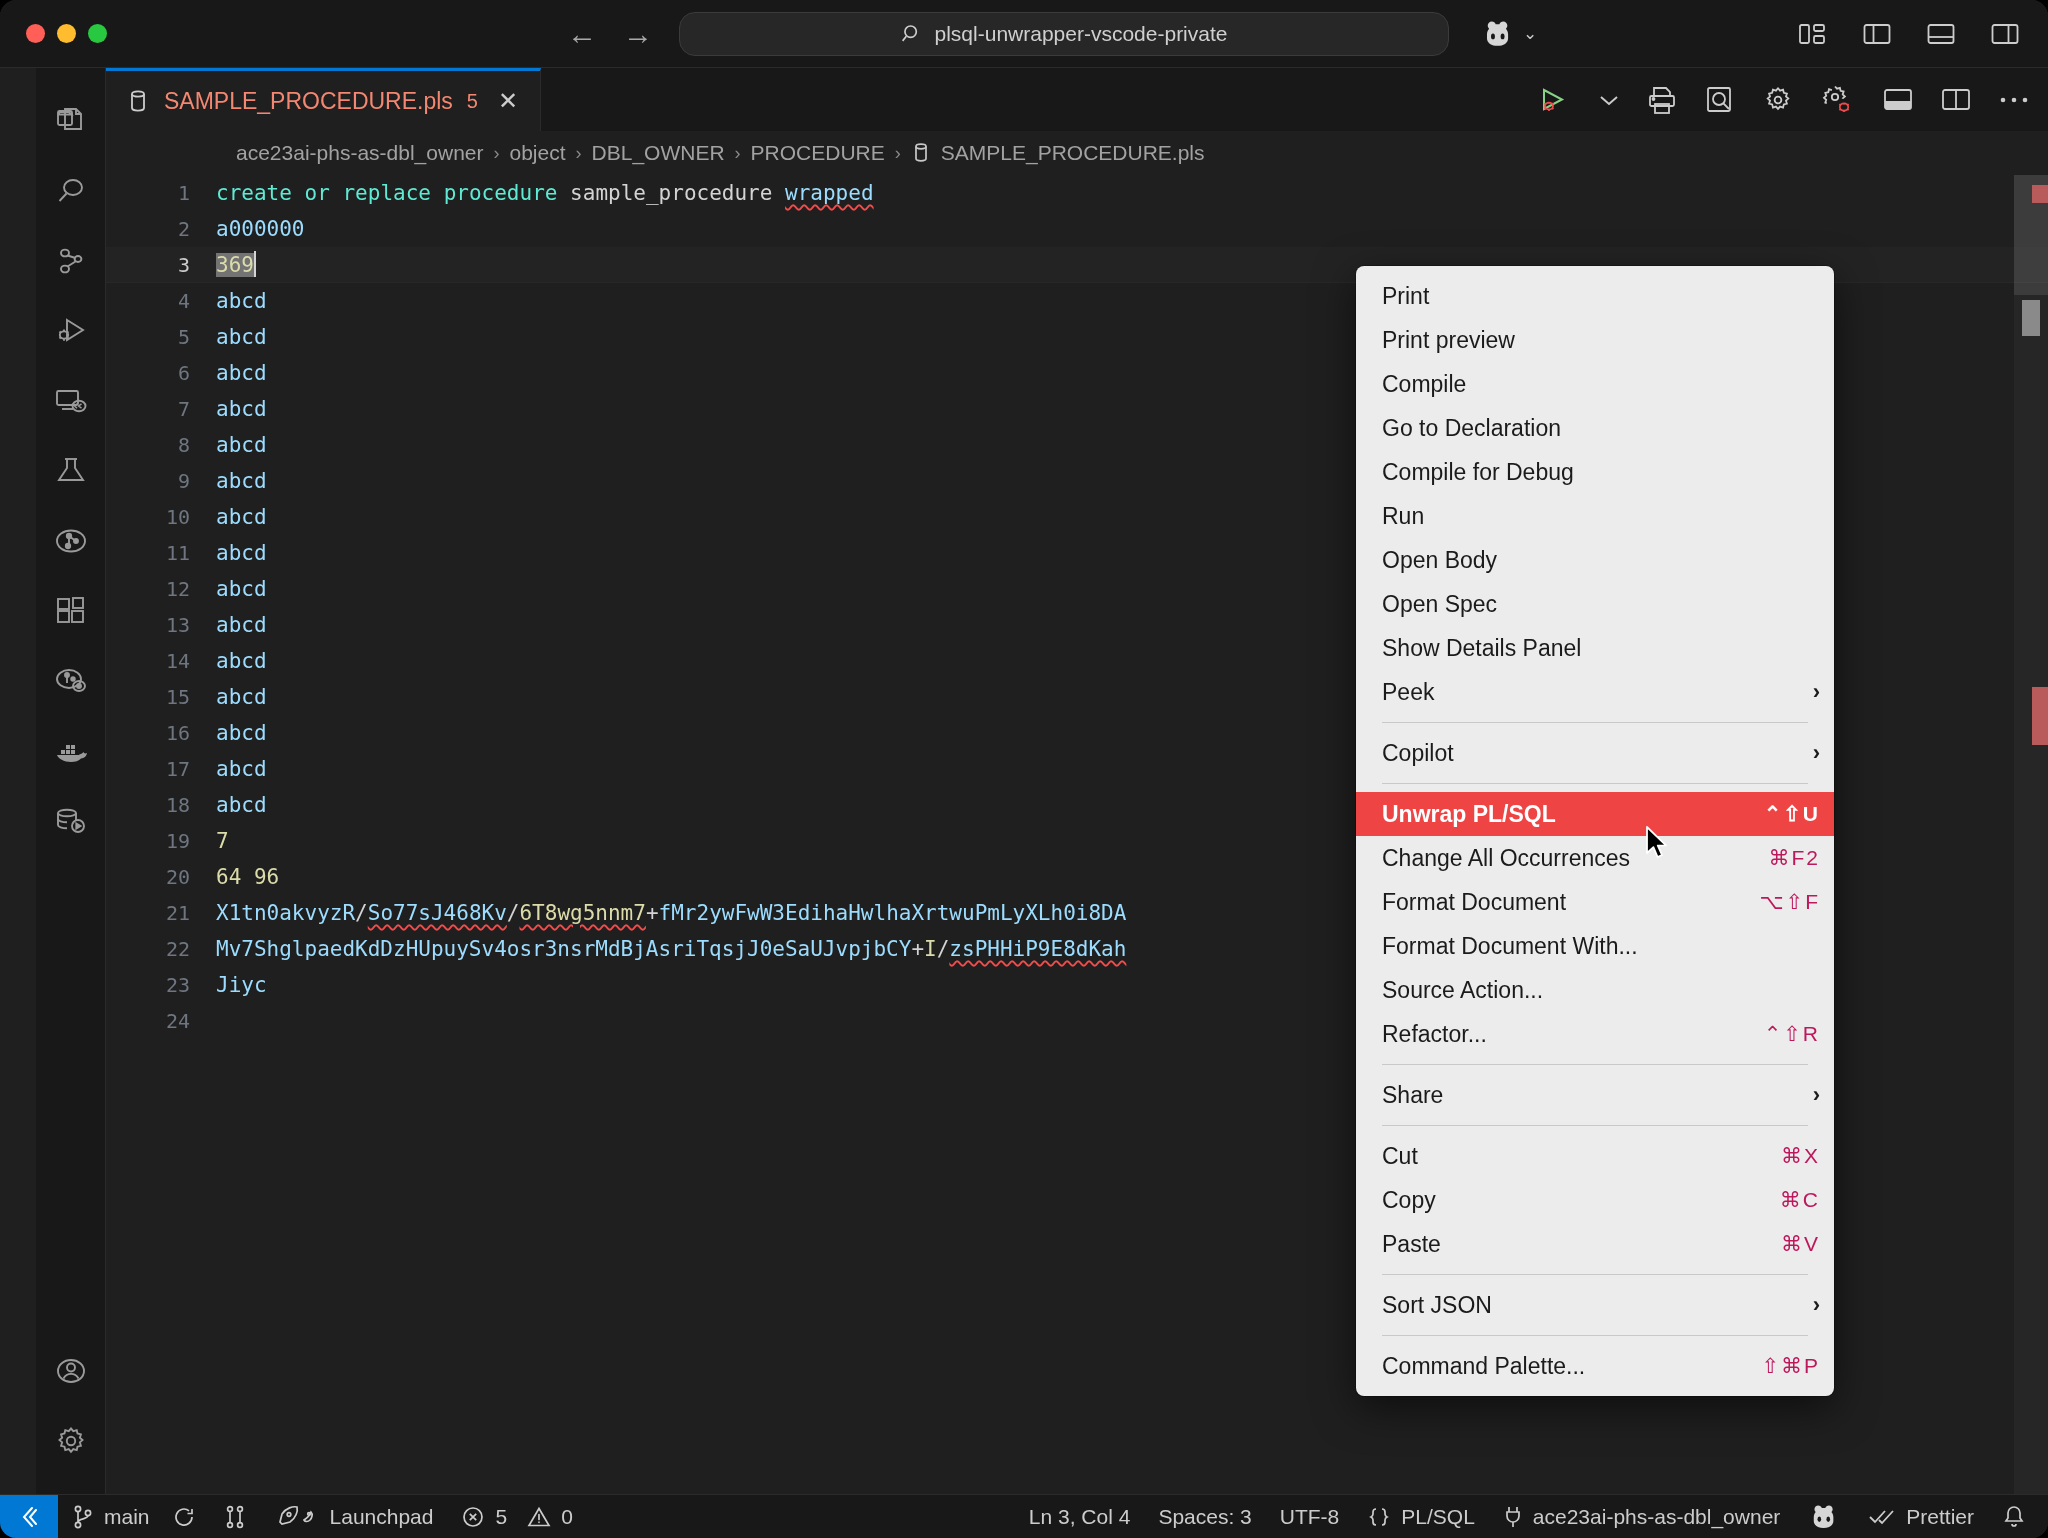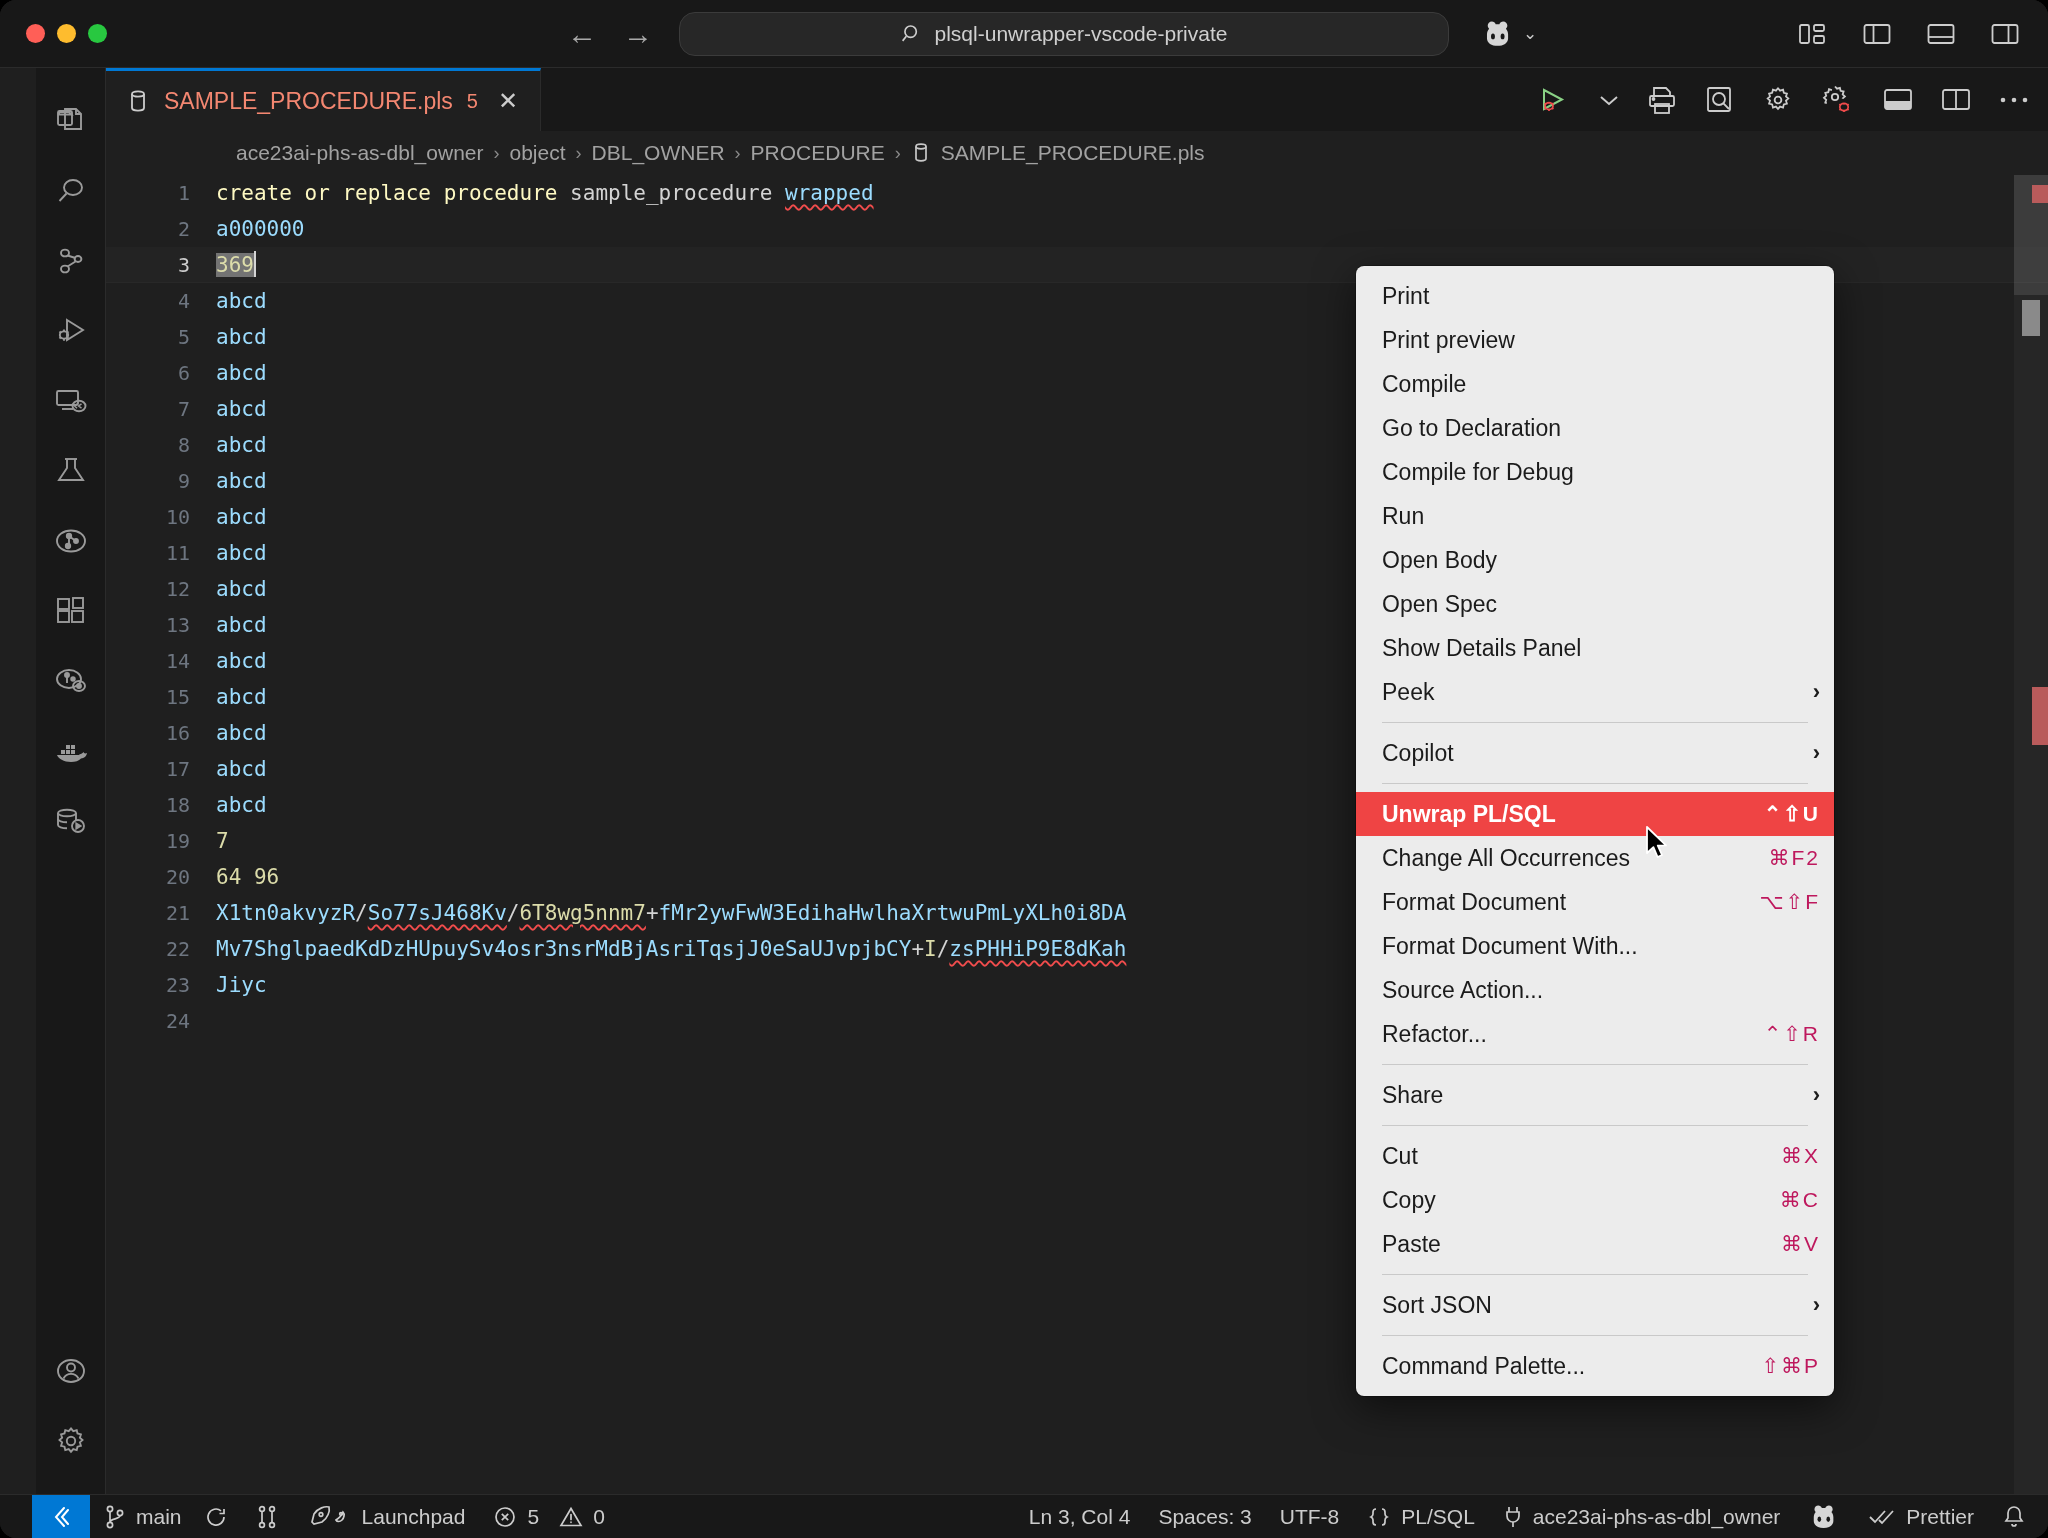--- a/index.html
+++ b/index.html
@@ -122,21 +122,21 @@
     content: ""; position: absolute; left: 0; right: 0; bottom: 0;
     height: 1px; background: #282828;
   }
   .ln {
     width: 110px; flex: 0 0 110px; text-align: right;
     color: #6e7681; padding-right: 26px;
     font-size: 20px;
   }
   .line.current .ln { color: #cccccc; }
   .ltext { color: #9cdcfe; white-space: pre; position: relative; }
-  .k-blue   { color: #fef9c3; }
+  .k-blue   { color: #5eead4; }
   .k-light  { color: #9cdcfe; }
   .k-yellow { color: #dcdcaa; }
   .k-white  { color: #d4d4d4; }
   .sel { background: #737373; }
   .caret {
     display: inline-block; width: 2px; height: 26px;
     background: #d4d4d4; vertical-align: middle;
     position: relative; top: -2px;
   }
   .squig {
@@ -188,21 +188,20 @@
 
   .cursor-arrow { position: absolute; left: 1645px; top: 826px; z-index: 60; }
 
   
   .statusbar {
     height: 44px; flex: 0 0 44px;
     background: #181818;
     display: flex; align-items: center;
     color: #cccccc; font-size: 21px;
     border-top: 1px solid #2b2b2b;
-    padding-left: 32px;
   }
   .remote {
     background: #0078d4; color: #fff;
     height: 44px; display: flex; align-items: center;
     padding: 0 16px;
   }
   .sb-item { display: flex; align-items: center; gap: 10px; padding: 0 14px; height: 44px; white-space: nowrap; }
   .sb-spacer { flex: 1; }
   svg { display: block; }
 </style>

